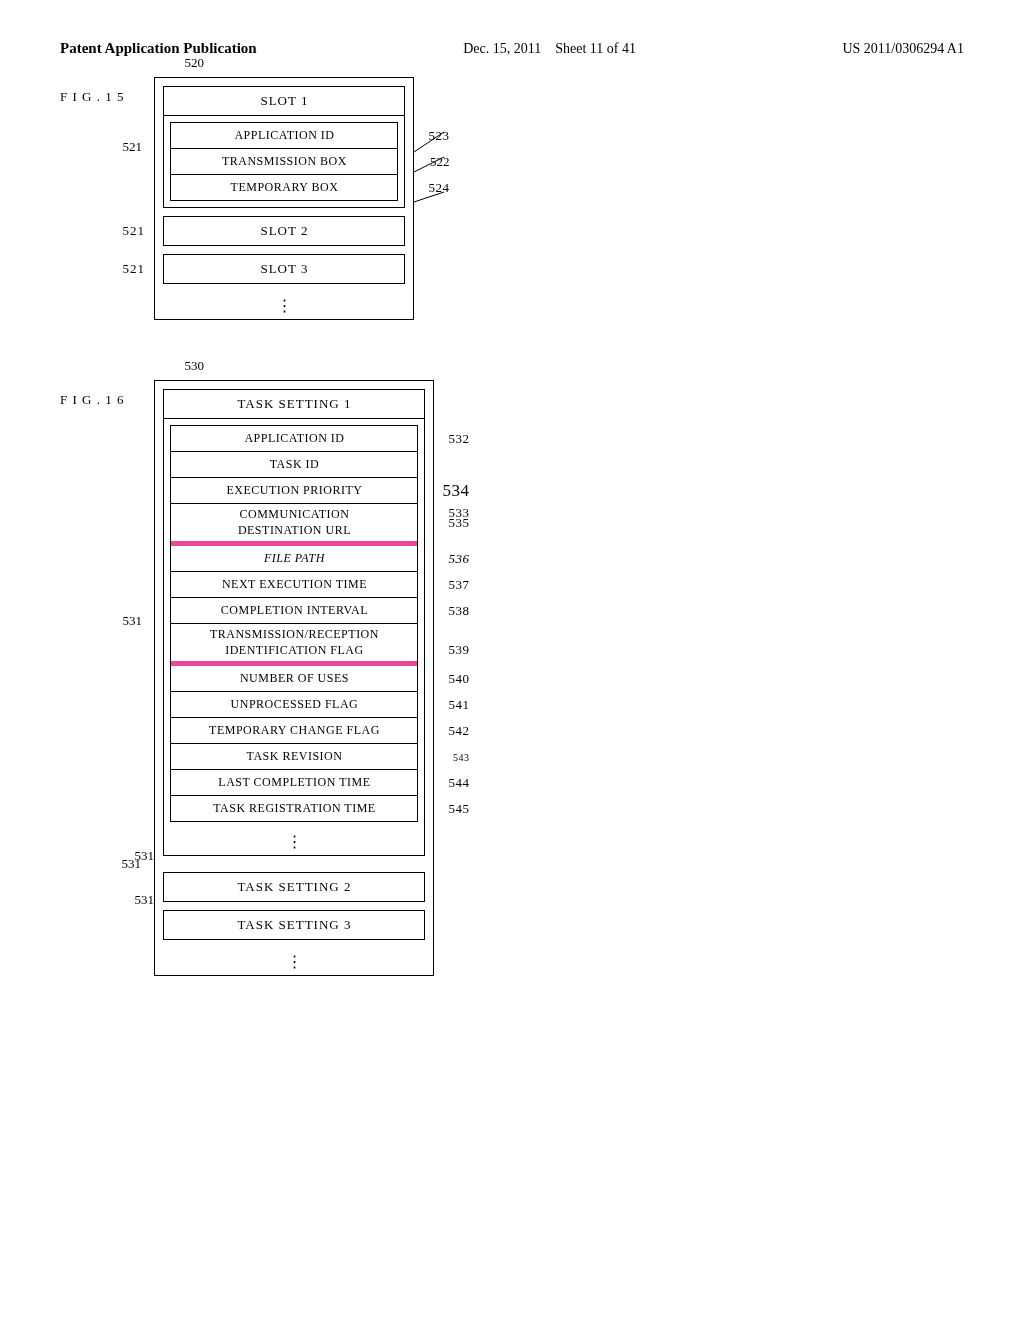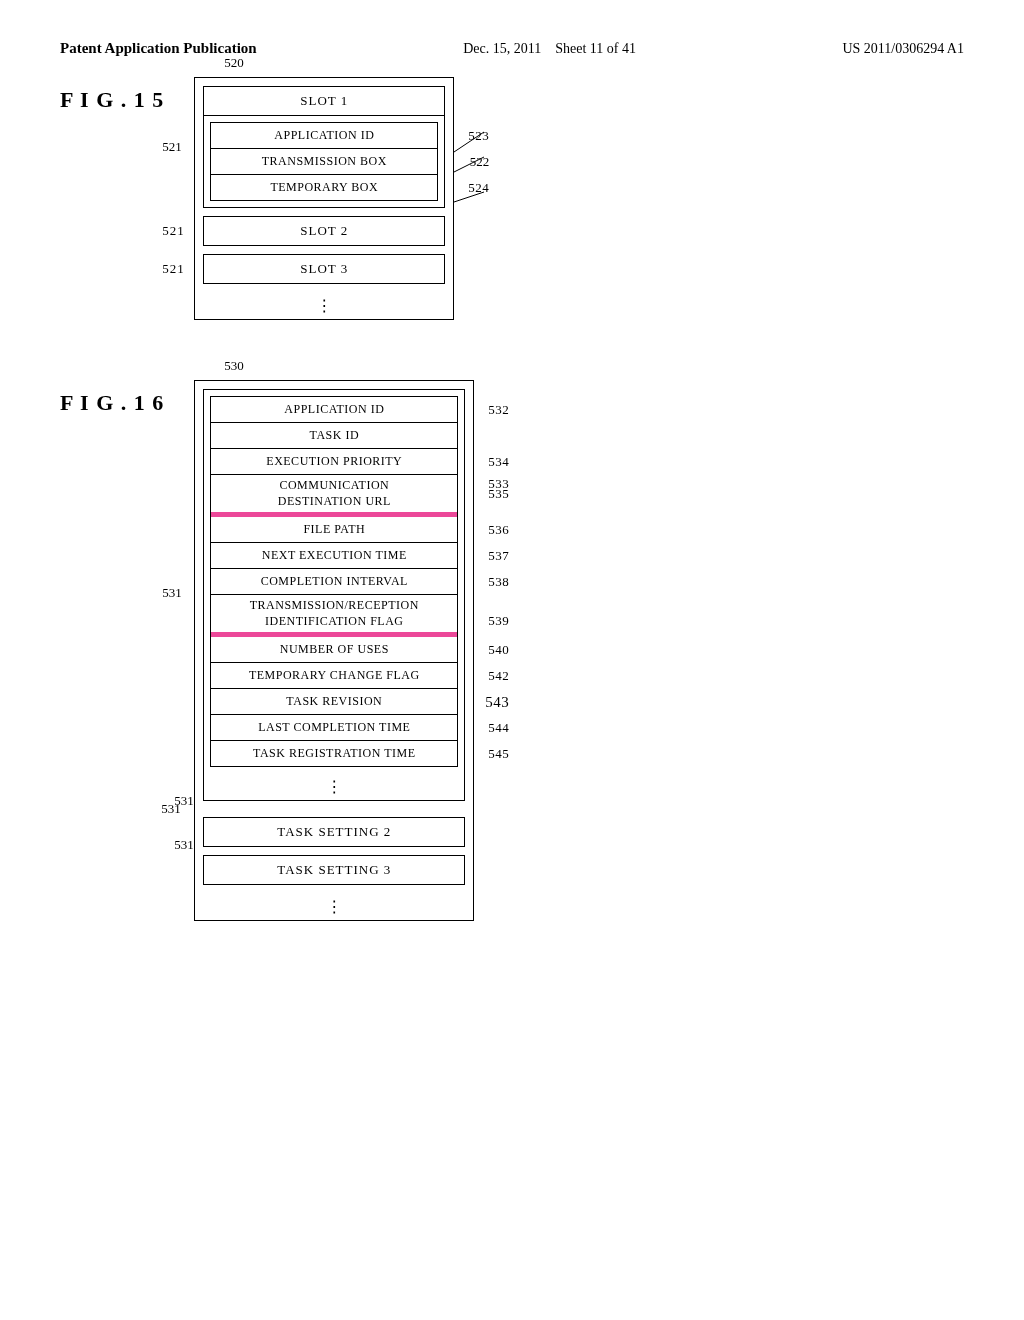--- a/index.html
+++ b/index.html
@@ -32,22 +32,22 @@
     }
     .header-center {
       font-size: 14px;
     }
     .header-right {
       font-size: 14px;
     }
 
     
     .fig-label {
-      font-size: 22px;
-      font-weight: bold;
+      font-size: 13px;
+      font-weight: normal;
       letter-spacing: 1px;
       margin-bottom: 10px;
     }
 
     
     .fig15-section {
       display: flex;
       align-items: flex-start;
       margin-bottom: 60px;
       margin-top: 20px;
@@ -271,45 +271,46 @@
     <div class="fig16-wrapper">
 
       <div style="position:absolute; top:-22px; left:30px; font-size:13px;">530</div>
 
       <div class="fig16-outer">
 
         <div class="task-outer" style="position:relative;">
 
           <div style="position:absolute; left:-42px; top:50%; transform:translateY(-60%); font-size:13px;">531</div>
 
+          <div class="task-header">TASK SETTING 1</div>
 
           <div class="task-inner" style="position:relative;">
 
             <div class="task-row" style="position:relative;">
               <span>APPLICATION ID</span>
               <div style="position:absolute; right:-52px; top:50%; transform:translateY(-50%); font-size:13px;">532</div>
             </div>
 
             <div class="task-row" style="position:relative;">
               <span>TASK ID</span>
               <div style="position:absolute; right:-52px; top:50%; transform:translateY(-50%); font-size:13px;margin-top:48px;">533</div>
             </div>
 
             <div class="task-row" style="position:relative;">
               <span>EXECUTION PRIORITY</span>
-              <div style="position:absolute; right:-52px; top:50%; transform:translateY(-50%); font-size:13px;">534</div>
+              <div style="position:absolute; right:-52px; top:50%; transform:translateY(-50%); font-size:17px;">534</div>
             </div>
 
             <div class="task-row-two-line" style="position:relative;">
               <div>COMMUNICATION</div>
               <div>DESTINATION URL</div>
               <div style="position:absolute; right:-52px; top:50%; transform:translateY(-50%); font-size:13px;">535</div>
             </div>
 
-            <div class="task-row" style="position:relative;">
+            <div class="task-row" style="position:relative;font-style:italic;">
               <span>FILE PATH</span>
               <div style="position:absolute; right:-52px; top:50%; transform:translateY(-50%); font-size:13px;">536</div>
             </div>
 
             <div class="task-row" style="position:relative;">
               <span>NEXT EXECUTION TIME</span>
               <div style="position:absolute; right:-52px; top:50%; transform:translateY(-50%); font-size:13px;">537</div>
             </div>
 
             <div class="task-row" style="position:relative;">
@@ -321,29 +322,33 @@
               <div>TRANSMISSION/RECEPTION</div>
               <div>IDENTIFICATION FLAG</div>
               <div style="position:absolute; right:-52px; top:50%; transform:translateY(-50%); font-size:13px;margin-top:7px;">539</div>
             </div>
 
             <div class="task-row" style="position:relative;">
               <span>NUMBER OF USES</span>
               <div style="position:absolute; right:-52px; top:50%; transform:translateY(-50%); font-size:13px;">540</div>
             </div>
 
+            <div class="task-row" style="position:relative;">
+              <span>UNPROCESSED FLAG</span>
+              <div style="position:absolute; right:-52px; top:50%; transform:translateY(-50%); font-size:13px;">541</div>
+            </div>
 
             <div class="task-row" style="position:relative;">
               <span>TEMPORARY CHANGE FLAG</span>
               <div style="position:absolute; right:-52px; top:50%; transform:translateY(-50%); font-size:13px;">542</div>
             </div>
 
             <div class="task-row" style="position:relative;">
               <span>TASK REVISION</span>
-              <div style="position:absolute; right:-52px; top:50%; transform:translateY(-50%); font-size:15px;">543</div>
+              <div style="position:absolute; right:-52px; top:50%; transform:translateY(-50%); font-size:10px;">543</div>
             </div>
 
             <div class="task-row" style="position:relative;">
               <span>LAST COMPLETION TIME</span>
               <div style="position:absolute; right:-52px; top:50%; transform:translateY(-50%); font-size:13px;">544</div>
             </div>
 
             <div class="task-row" style="position:relative;">
               <span>TASK REGISTRATION TIME</span>
               <div style="position:absolute; right:-52px; top:50%; transform:translateY(-50%); font-size:13px;">545</div>

